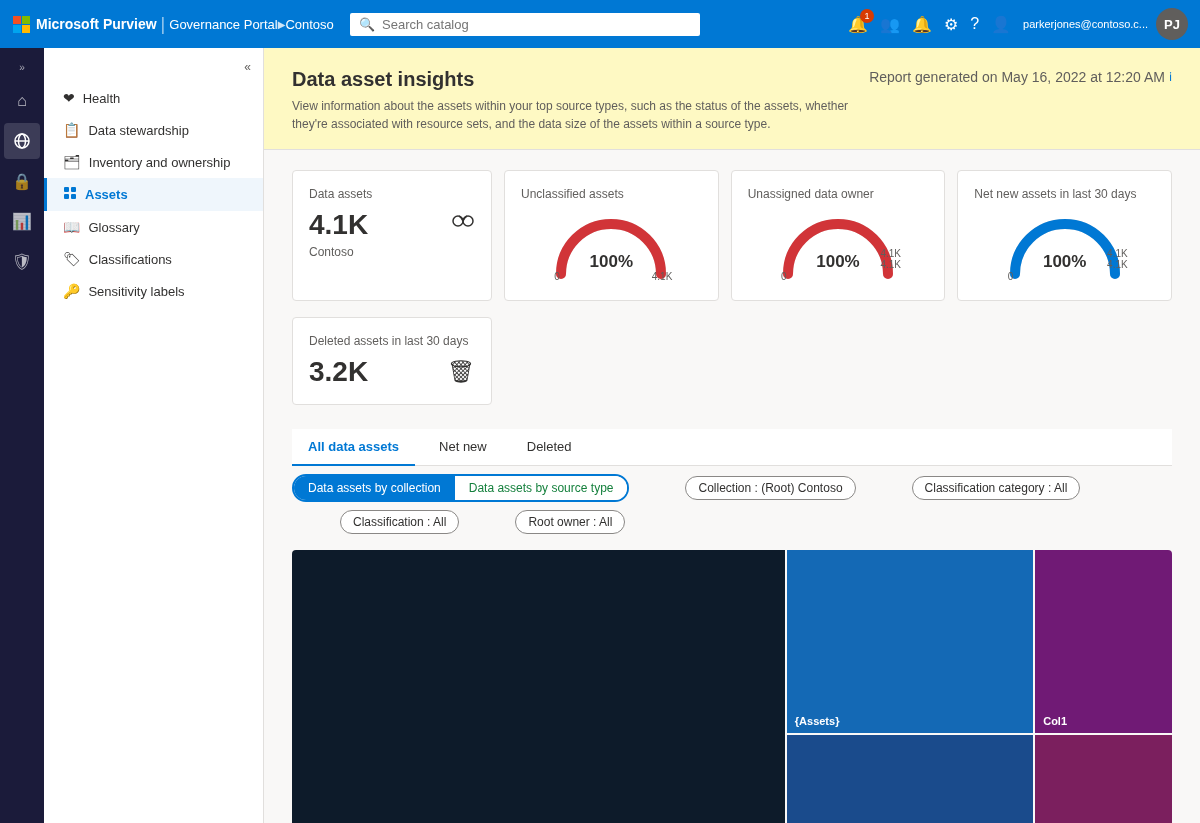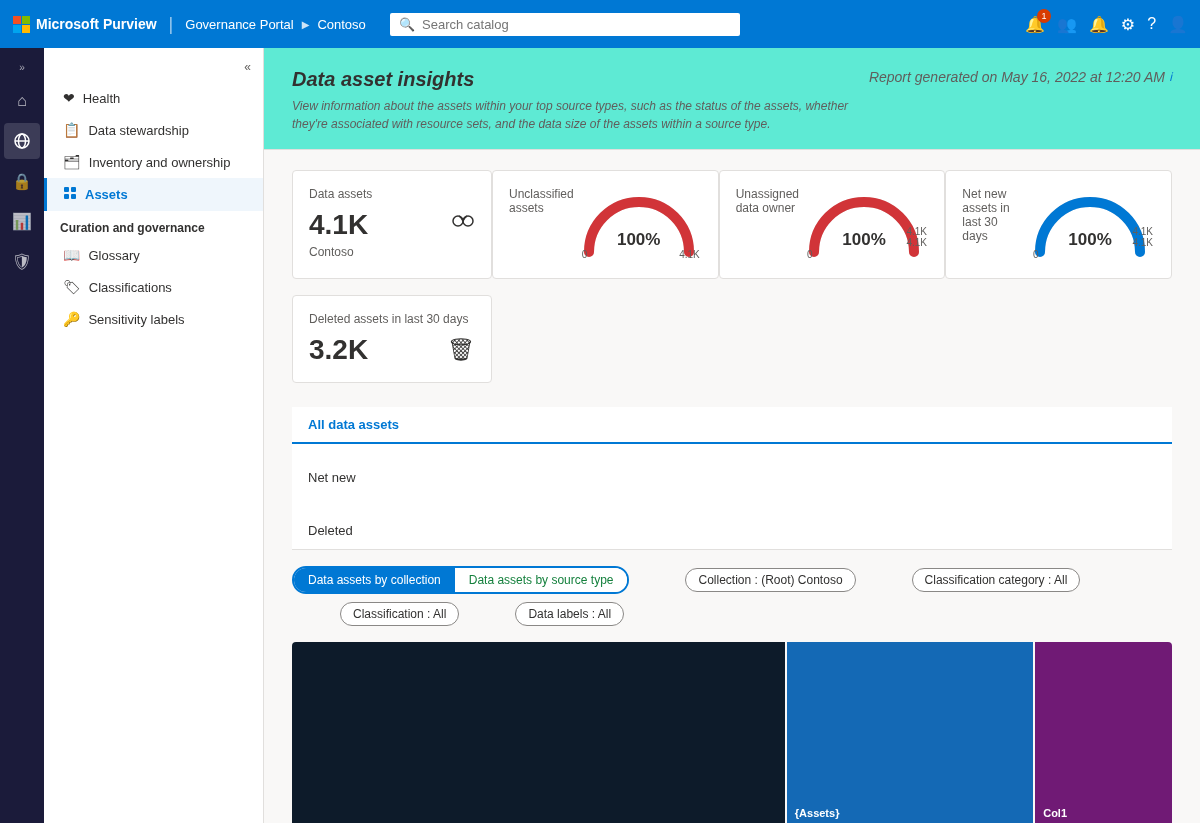--- a/index.html
+++ b/index.html
@@ -5,21 +5,20 @@
     * { margin: 0; padding: 0; box-sizing: border-box; }
     body { font-family: 'Segoe UI', Arial, sans-serif; font-size: 13px; background: #f3f2f1; overflow: hidden; }
 
     
     .topnav {
       height: 48px;
       background: #0078d4;
       display: flex;
       align-items: center;
       padding: 0 12px;
-      gap: 8px;
       position: fixed;
       top: 0; left: 0; right: 0;
       z-index: 100;
     }
     .topnav-brand { color: white; font-size: 14px; font-weight: 600; display: flex; align-items: center; gap: 6px; }
     .topnav-divider { color: rgba(255,255,255,0.6); font-size: 18px; margin: 0 4px; }
     .topnav-portal { color: white; font-size: 13px; }
     .topnav-chevron { color: rgba(255,255,255,0.8); font-size: 10px; }
     .topnav-tenant { color: white; font-size: 13px; }
     .topnav-search {
@@ -142,24 +141,23 @@
 
     
     .main-content {
       flex: 1;
       overflow-y: auto;
       background: #f9f8f7;
       padding: 0;
     }
 
     .page-header {
-      background: #5eead4;
+      background: #fef9c3;
       padding: 20px 28px 16px 28px;
       border-bottom: 1px solid #e1dfdd;
-      font-style: italic;
     }
     .page-title {
       font-size: 20px;
       font-weight: 600;
       color: #323130;
       margin-bottom: 6px;
     }
     .page-desc {
       font-size: 12px;
       color: #605e5c;
@@ -167,20 +165,21 @@
       max-width: 800px;
     }
 
     .content-area {
       padding: 20px 28px;
     }
 
     
     .stat-cards {
       display: flex;
+      gap: 12px;
       margin-bottom: 16px;
       flex-wrap: wrap;
     }
     .stat-card {
       background: white;
       border: 1px solid #e1dfdd;
       border-radius: 4px;
       padding: 16px;
       min-width: 160px;
       flex: 1;
@@ -197,43 +196,42 @@
     .stat-icon { float: right; margin-top: -32px; font-size: 24px; color: #323130; }
 
     
     .gauge-card {
       background: white;
       border: 1px solid #e1dfdd;
       border-radius: 4px;
       padding: 16px;
       flex: 1;
       display: flex;
-      flex-direction: row;
+      flex-direction: column;
       align-items: center;
       min-width: 160px;
     }
     .gauge-label { font-size: 12px; color: #605e5c; margin-bottom: 8px; align-self: flex-start; }
 
     
     .small-stat-card {
       background: white;
       border: 1px solid #e1dfdd;
       border-radius: 4px;
       padding: 16px;
       width: 200px;
     }
 
     
     .tab-bar {
       display: flex;
-      gap: 17px;
+      gap: 8px;
       border-bottom: 1px solid #e1dfdd;
-      margin-bottom: 16px;
-      background: white;
-      flex-direction: column;
+      margin-bottom: 8px;
+      background: white;
     }
     .tab-item {
       padding: 10px 16px;
       font-size: 13px;
       color: #323130;
       cursor: pointer;
       border-bottom: 2px solid transparent;
       margin-bottom: -1px;
     }
     .tab-item.active {
@@ -323,20 +321,26 @@
   <div class="topnav-icons">
     <span class="topnav-icon" style="position:relative;">
       🔔
       <span class="topnav-badge">1</span>
     </span>
     <span class="topnav-icon">👥</span>
     <span class="topnav-icon">🔔</span>
     <span class="topnav-icon">⚙</span>
     <span class="topnav-icon">?</span>
     <span class="topnav-icon">👤</span>
+    <div class="topnav-user">
+      <span style="font-size:11px;">parkerjones@contoso.c...</span>
+      <div class="topnav-avatar">
+        <span>PJ</span>
+      </div>
+    </div>
   </div>
 </nav>
 
 <div class="app-layout">
 
   <div class="icon-rail">
     <div class="rail-expand">»</div>
     <div class="rail-icon" title="Home">⌂</div>
     <div class="rail-icon active" title="Data catalog">
       <svg width="18" height="18" viewBox="0 0 18 18" fill="none">
@@ -375,21 +379,20 @@
         <svg width="14" height="14" viewBox="0 0 14 14">
           <rect x="1" y="1" width="5" height="5" fill="#0078d4" rx="1"></rect>
           <rect x="8" y="1" width="5" height="5" fill="#0078d4" rx="1"></rect>
           <rect x="1" y="8" width="5" height="5" fill="#0078d4" rx="1"></rect>
           <rect x="8" y="8" width="5" height="5" fill="#0078d4" rx="1"></rect>
         </svg>
       </span>
       <span>Assets</span>
     </div>
 
-    <div class="sidebar-group-label">Curation and governance</div>
 
     <div class="sidebar-item">
       <span class="sidebar-item-icon">📖</span>
       <span>Glossary</span>
     </div>
 
     <div class="sidebar-item">
       <span class="sidebar-item-icon">🏷</span>
       <span>Classifications</span>
     </div>
@@ -514,21 +517,21 @@
         <div class="filter-chip">
           <span>Collection : (Root) Contoso</span>
         </div>
         <div class="filter-chip">
           <span>Classification category : All</span>
         </div>
         <div class="filter-chip">
           <span>Classification : All</span>
         </div>
         <div class="filter-chip">
-          <span>Data labels : All</span>
+          <span>Root owner : All</span>
         </div>
       </div>
 
       <div class="treemap-container">
         <div class="treemap-cell tm-mastercollection">
           
         </div>
         <div class="treemap-cell tm-assets">
           <span>{Assets}</span>
         </div>

